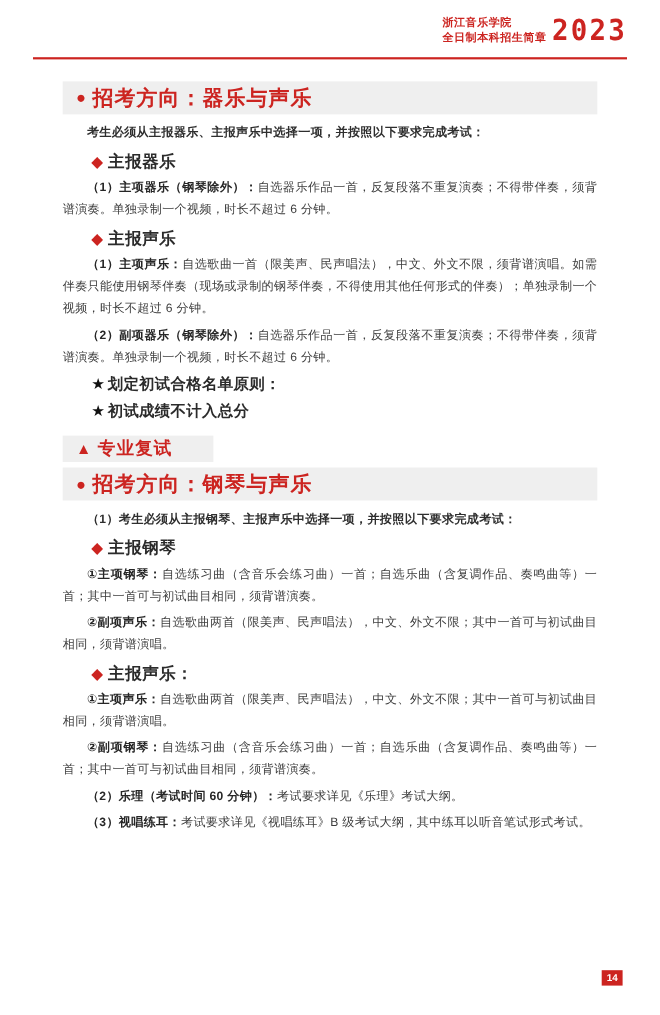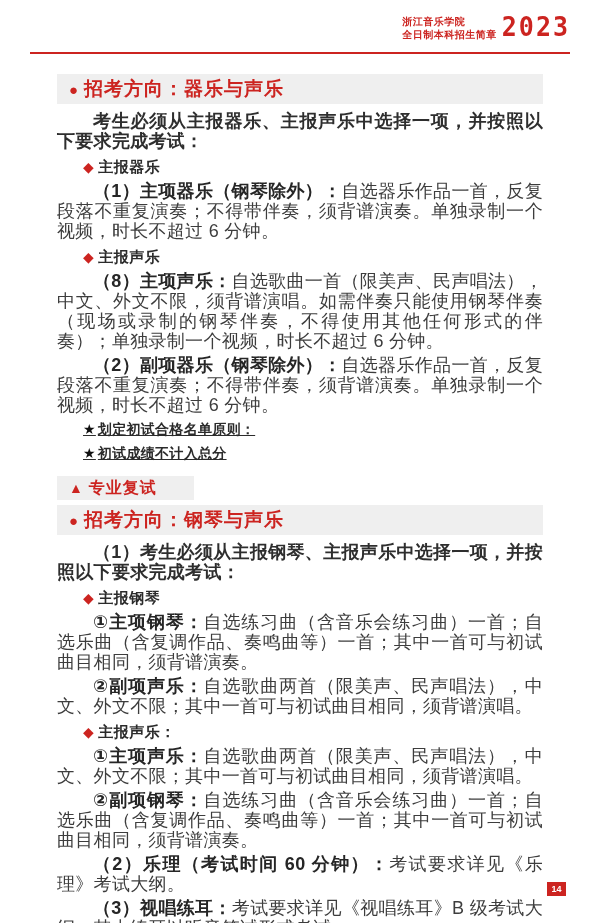--- a/index.html
+++ b/index.html
@@ -49,42 +49,41 @@
     letter-spacing: 1px;
   }
   .bar-heading.full { font-size: 19px; height: 30px; margin-top: 5px; }
   .bar-heading.partial { font-size: 16px; height: 24px; width: 137px; margin-top: 13px; }
   .bar-bullet { margin-right: 5px; }
   .bar-heading.full .bar-bullet { font-size: 15px; }
   .bar-heading.partial .bar-bullet { font-size: 14px; }
 
   .para {
     margin: 4px 0 0 0;
-    font-size: 18px; line-height: 20px;
+    font-size: 11px; line-height: 20px;
     color: #3d3d3d;
     text-indent: 2em;
     text-align: justify;
     letter-spacing: 0.3px;
   }
   .para .label { color: #262626; font-weight: bold; }
   .para.bold { font-weight: bold; color: #2e2e2e; }
   .content > .bar-heading + .para { margin-top: 7px; }
 
   .sub-heading {
     font-weight: bold; font-size: 15px; color: #2b2b2b;
     margin: 7px 0 3px 26px;
     letter-spacing: 0.5px;
   }
   .sub-heading .diamond { color: var(--accent); font-size: 14px; margin-right: 4px; }
 
   .star-line {
     font-weight: bold; font-size: 14px; color: #2b2b2b;
     margin: 6px 0 2px 26px;
     letter-spacing: 0.3px;
-    text-decoration: underline;
   }
   .star-line .star { color: #111; margin-right: 2px; }
 
   
   .page-num {
     position: absolute; right: 34px; bottom: 27px;
     width: 19px; height: 14px;
     background: var(--accent);
     color: #ffffff;
     font-size: 9px; font-weight: bold;
@@ -105,21 +104,21 @@
 
 <main class="content">
     <div class="bar-heading full">
       <span class="bar-bullet">●</span>
       <span>招考方向：器乐与声乐</span>
     </div>
     <p class="para bold">考生必须从主报器乐、主报声乐中选择一项，并按照以下要求完成考试：</p>
     <div class="sub-heading"><span class="diamond">◆</span><span>主报器乐</span></div>
     <p class="para"><span class="label">（1）主项器乐（钢琴除外）：</span>自选器乐作品一首，反复段落不重复演奏；不得带伴奏，须背谱演奏。单独录制一个视频，时长不超过 6 分钟。</p>
     <div class="sub-heading"><span class="diamond">◆</span><span>主报声乐</span></div>
-    <p class="para"><span class="label">（8）主项声乐：</span>自选歌曲一首（限美声、民声唱法），中文、外文不限，须背谱演唱。如需伴奏只能使用钢琴伴奏（现场或录制的钢琴伴奏，不得使用其他任何形式的伴奏）；单独录制一个视频，时长不超过 6 分钟。</p>
+    <p class="para"><span class="label">（1）主项声乐：</span>自选歌曲一首（限美声、民声唱法），中文、外文不限，须背谱演唱。如需伴奏只能使用钢琴伴奏（现场或录制的钢琴伴奏，不得使用其他任何形式的伴奏）；单独录制一个视频，时长不超过 6 分钟。</p>
     <p class="para"><span class="label">（2）副项器乐（钢琴除外）：</span>自选器乐作品一首，反复段落不重复演奏；不得带伴奏，须背谱演奏。单独录制一个视频，时长不超过 6 分钟。</p>
     <div class="star-line"><span class="star">★</span><span>划定初试合格名单原则：</span></div>
     <div class="star-line"><span class="star">★</span><span>初试成绩不计入总分</span></div>
     <div class="bar-heading partial">
       <span class="bar-bullet">▲</span>
       <span>专业复试</span>
     </div>
     <div class="bar-heading full">
       <span class="bar-bullet">●</span>
       <span>招考方向：钢琴与声乐</span>

